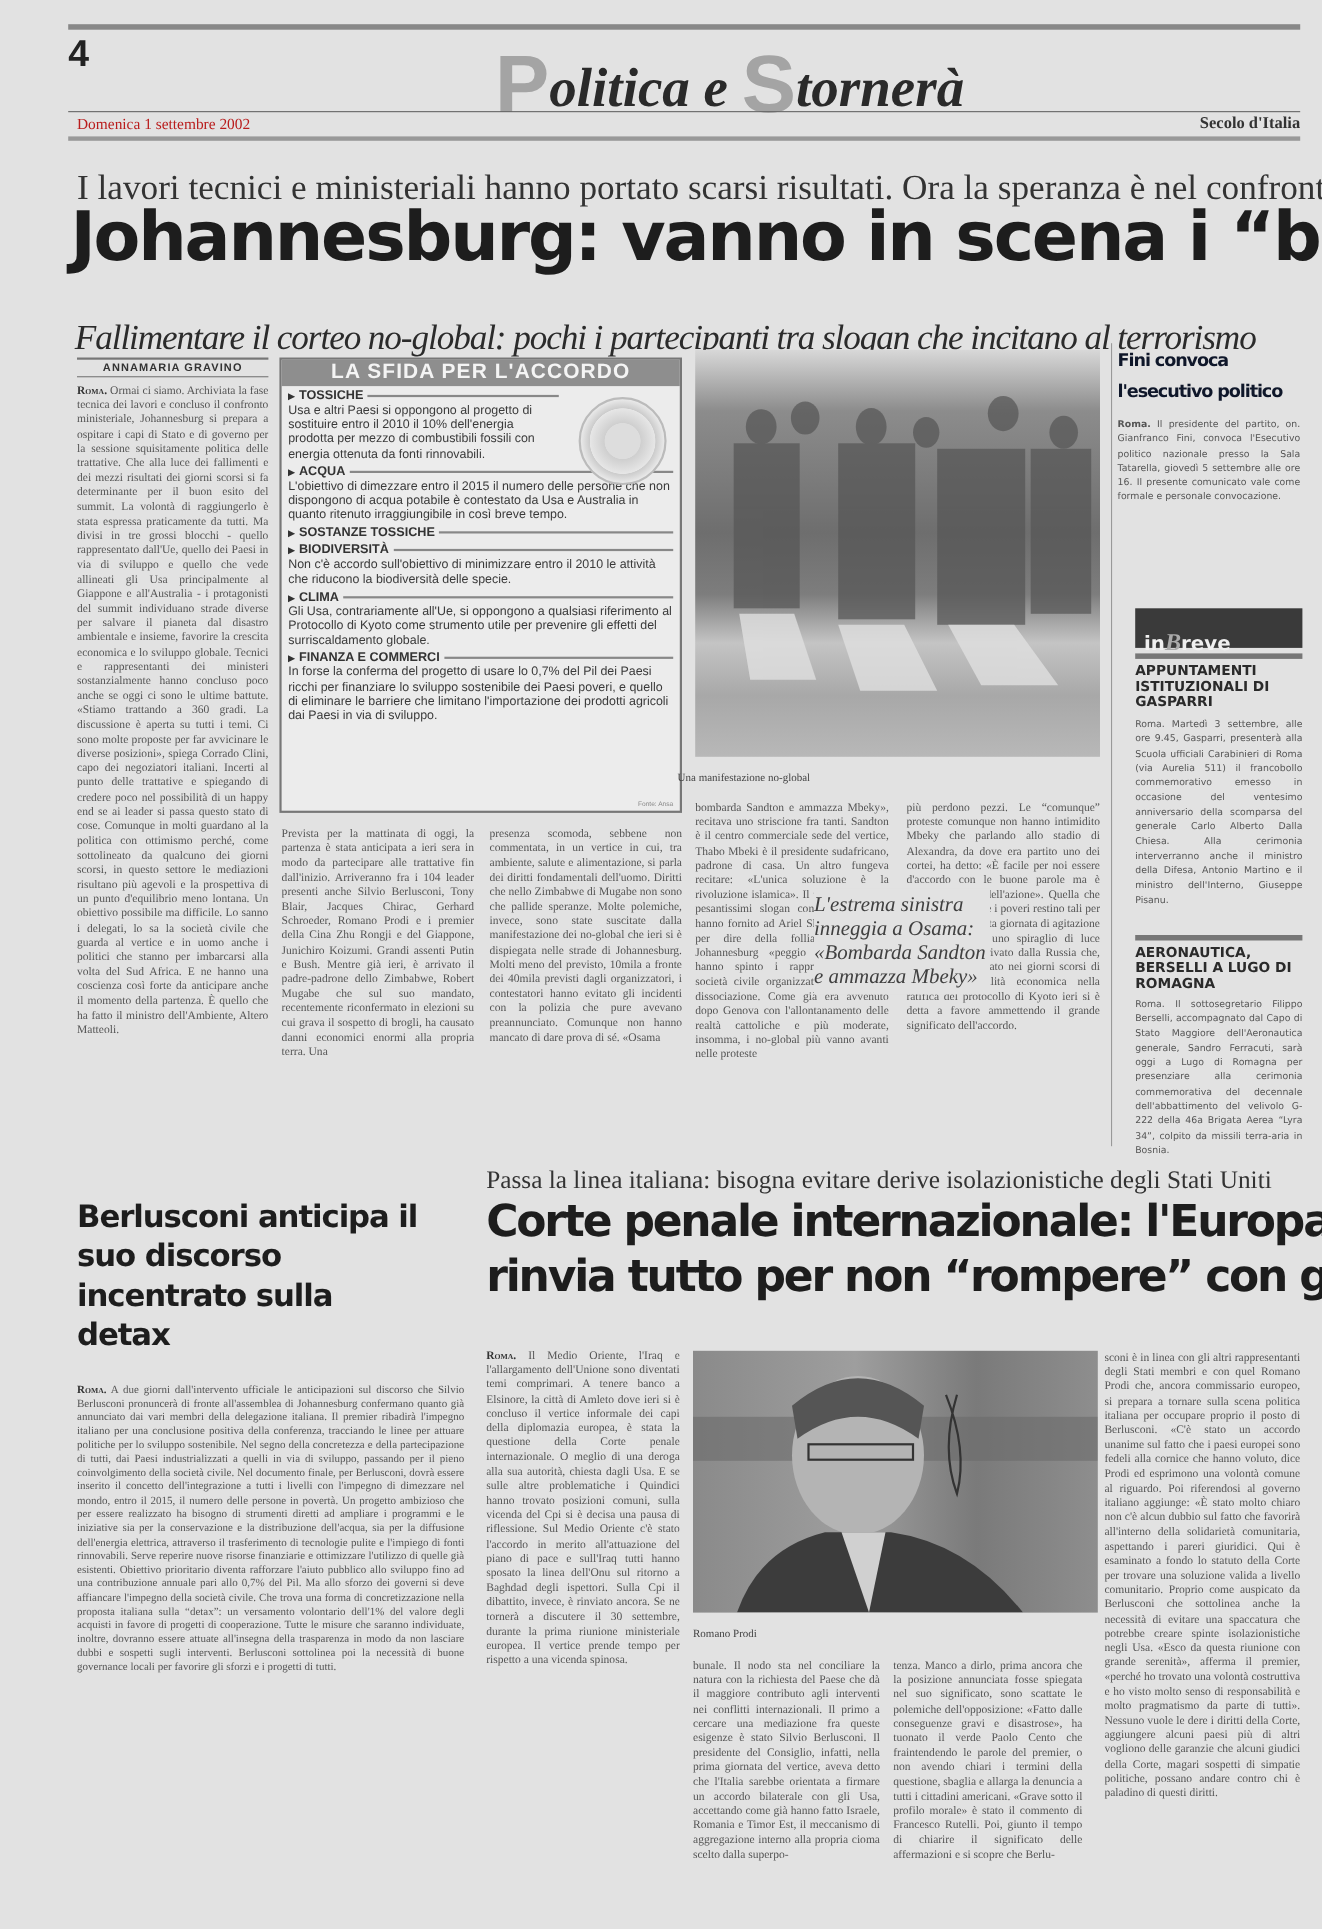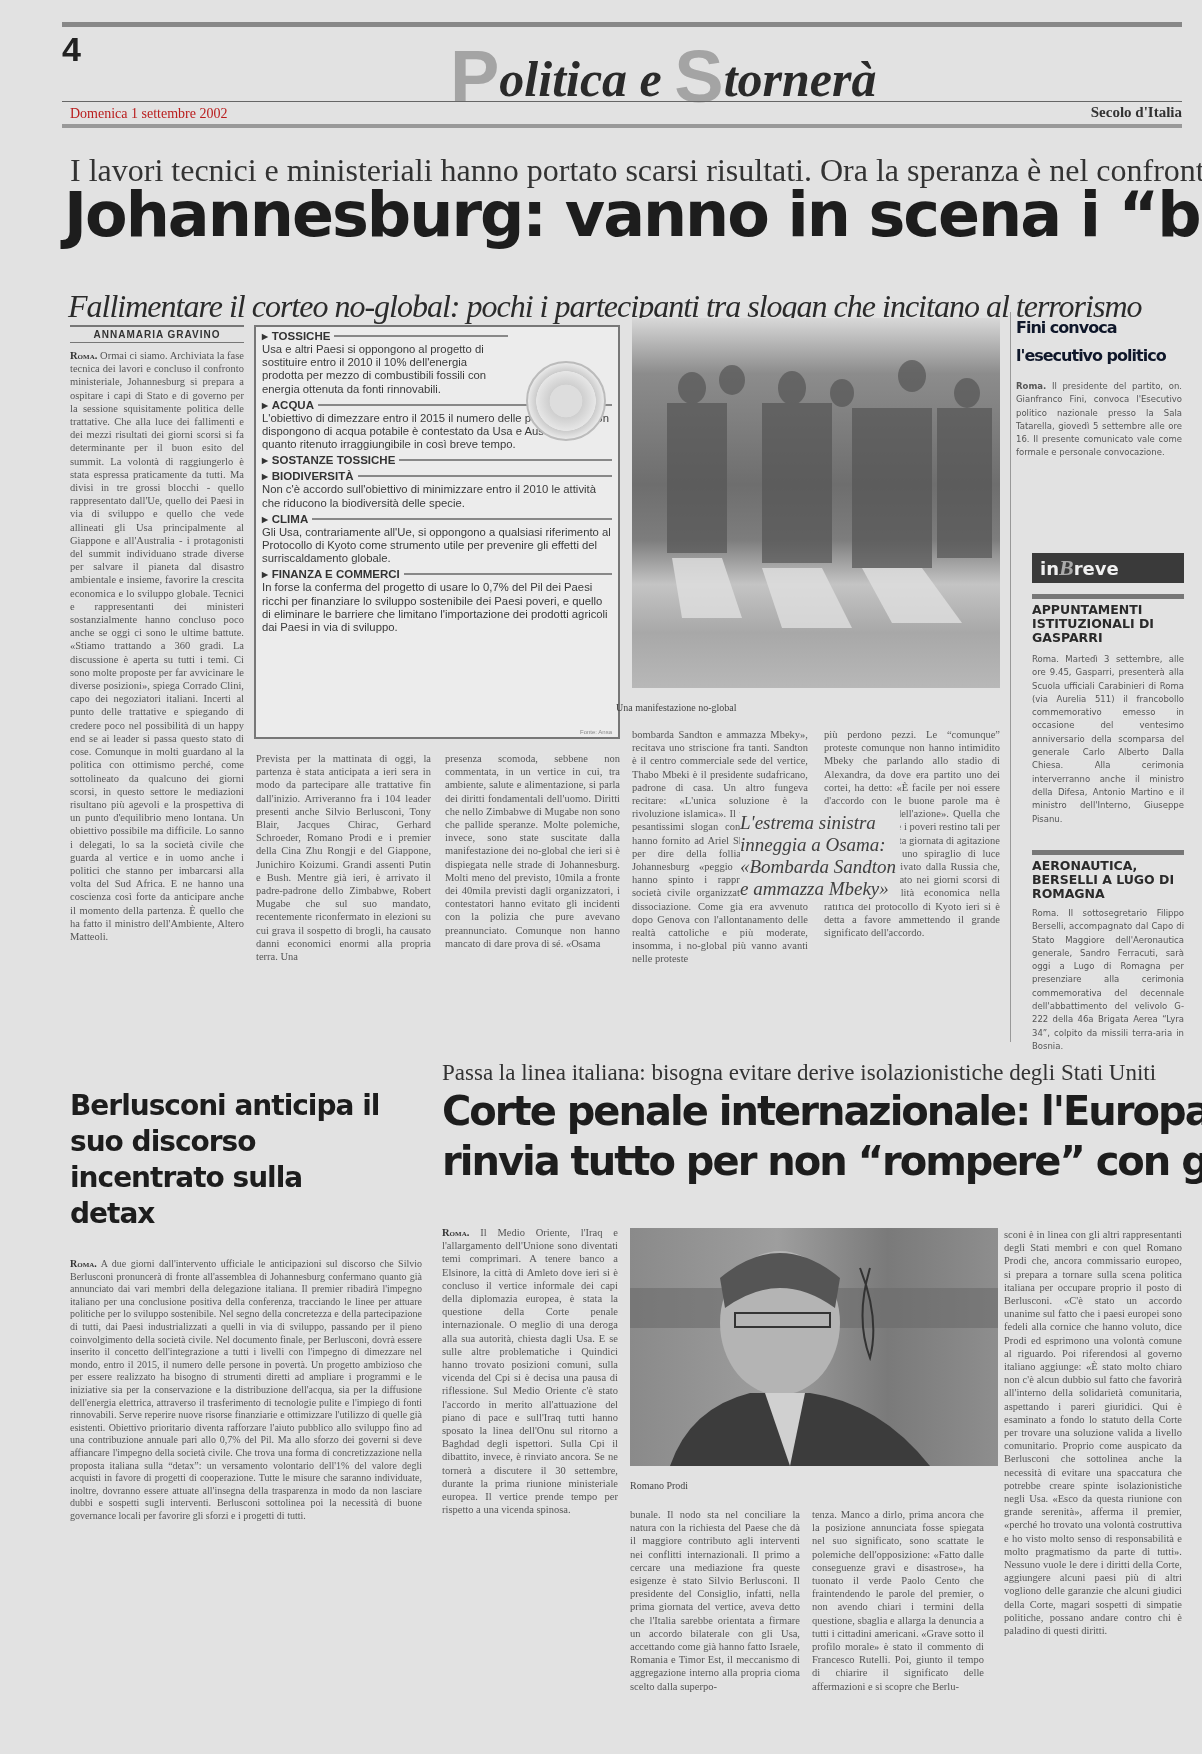--- a/index.html
+++ b/index.html
@@ -22,21 +22,21 @@
   .box-title { background: #8e8e8e; color: #f4f4f4; font-family: "Liberation Sans", sans-serif; font-weight: bold; font-size: 19px; text-align: center; letter-spacing: 1px; padding: 1px 0; }
   .box-section { padding: 0 6px; }
   .box-head { font-family: "Liberation Sans", sans-serif; font-weight: bold; font-size: 11.5px; color: #333; display: flex; align-items: center; gap: 4px; margin-top: 2px; }
   .box-head::after { content: ""; flex: 1; border-bottom: 2px solid #888; }
   .box-text { font-family: "Liberation Sans", sans-serif; font-size: 11.3px; line-height: 13.2px; color: #3a3a3a; }
   .photo { background: #9a9a9a; overflow: hidden; }
   .caption { font-size: 10px; color: #444; }
   .side-head { font-family: "DejaVu Sans", sans-serif; font-weight: bold; font-size: 16px; line-height: 28px; color: #0f172a; letter-spacing: -1px; }
   .brief-head { font-family: "DejaVu Sans", sans-serif; font-weight: bold; font-size: 12.5px; line-height: 14px; color: #2a2a2a; }
   .brief-text { font-family: "DejaVu Sans", sans-serif; font-size: 8.5px; line-height: 13.3px; color: #555; text-align: justify; }
-  .inbreve { background: #3a3a3a; color: #f0f0f0; font-family: "DejaVu Sans", sans-serif; font-weight: bold; font-size: 18px; padding: 2px 8px; }
+  .inbreve { background: #3a3a3a; color: #f0f0f0; font-family: "DejaVu Sans", sans-serif; font-weight: bold; font-size: 18px; padding: 18px 8px; }
   .pull-quote { font-family: "Liberation Serif", serif; font-style: italic; font-size: 19px; line-height: 22px; text-align: left; color: #404040; }
   .grey-bar { background: #777; height: 5px; }
   .col-rule { position: absolute; width: 1px; background: #999; }
 </style>
 </head>
 <body>
 
 <div class="rule" style="left:62px;top:22px;width:1120px;height:5px;background:#888;"></div>
 <div class="abs page-num" style="left:62px;top:30px;">4</div>
 <div class="abs masthead" style="left:450px;top:34px;">
@@ -53,20 +53,21 @@
 
 <div class="abs" style="left:70px;top:325px;width:174px;">
   <div class="byline">ANNAMARIA GRAVINO</div>
   <div class="body-text" style="height:712px;margin-top:6px;">
     <span class="roma">Roma.</span>
     <span>Ormai ci siamo. Archiviata la fase tecnica dei lavori e concluso il confronto ministeriale, Johannesburg si prepara a ospitare i capi di Stato e di governo per la sessione squisitamente politica delle trattative. Che alla luce dei fallimenti e dei mezzi risultati dei giorni scorsi si fa determinante per il buon esito del summit. La volontà di raggiungerlo è stata espressa praticamente da tutti. Ma divisi in tre grossi blocchi - quello rappresentato dall'Ue, quello dei Paesi in via di sviluppo e quello che vede allineati gli Usa principalmente al Giappone e all'Australia - i protagonisti del summit individuano strade diverse per salvare il pianeta dal disastro ambientale e insieme, favorire la crescita economica e lo sviluppo globale. Tecnici e rappresentanti dei ministeri sostanzialmente hanno concluso poco anche se oggi ci sono le ultime battute. «Stiamo trattando a 360 gradi. La discussione è aperta su tutti i temi. Ci sono molte proposte per far avvicinare le diverse posizioni», spiega Corrado Clini, capo dei negoziatori italiani. Incerti al punto delle trattative e spiegando di credere poco nel possibilità di un happy end se ai leader si passa questo stato di cose. Comunque in molti guardano al la politica con ottimismo perché, come sottolineato da qualcuno dei giorni scorsi, in questo settore le mediazioni risultano più agevoli e la prospettiva di un punto d'equilibrio meno lontana. Un obiettivo possibile ma difficile. Lo sanno i delegati, lo sa la società civile che guarda al vertice e in uomo anche i politici che stanno per imbarcarsi alla volta del Sud Africa. E ne hanno una coscienza così forte da anticipare anche il momento della partenza. È quello che ha fatto il ministro dell'Ambiente, Altero Matteoli.</span>
   </div>
 </div>
 
 <div class="abs box" style="left:254px;top:325px;width:366px;height:414px;">
+  <div class="box-title">LA SFIDA PER L'ACCORDO</div>
   <div style="position:absolute;right:12px;top:34px;width:80px;height:80px;border-radius:50%;border:2px solid #bbb;background:radial-gradient(circle,#ddd 30%,#cfcfcf 31%,#e6e6e6 55%,#ccc 56%,#e8e8e8 70%);"></div>
   <div class="box-section" style="margin-right:104px;">
     <div class="box-head">▸ <span>TOSSICHE</span></div>
     <div class="box-text">Usa e altri Paesi si oppongono al progetto di sostituire entro il 2010 il 10% dell'energia prodotta per mezzo di combustibili fossili con energia ottenuta da fonti rinnovabili.</div>
   </div>
   <div class="box-section">
     <div class="box-head">▸ <span>ACQUA</span></div>
     <div class="box-text">L'obiettivo di dimezzare entro il 2015 il numero delle persone che non dispongono di acqua potabile è contestato da Usa e Australia in quanto ritenuto irraggiungibile in così breve tempo.</div>
   </div>
   <div class="box-section">

